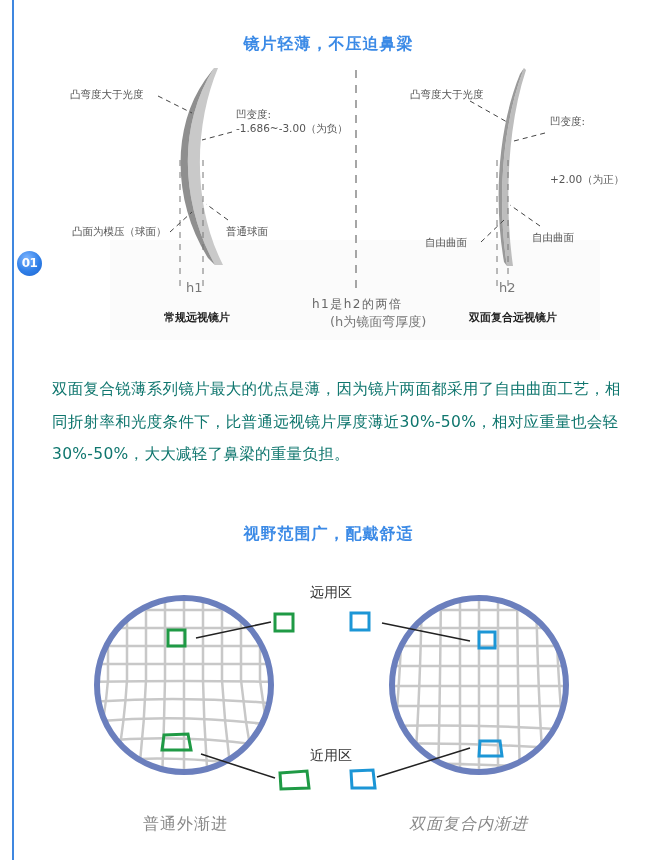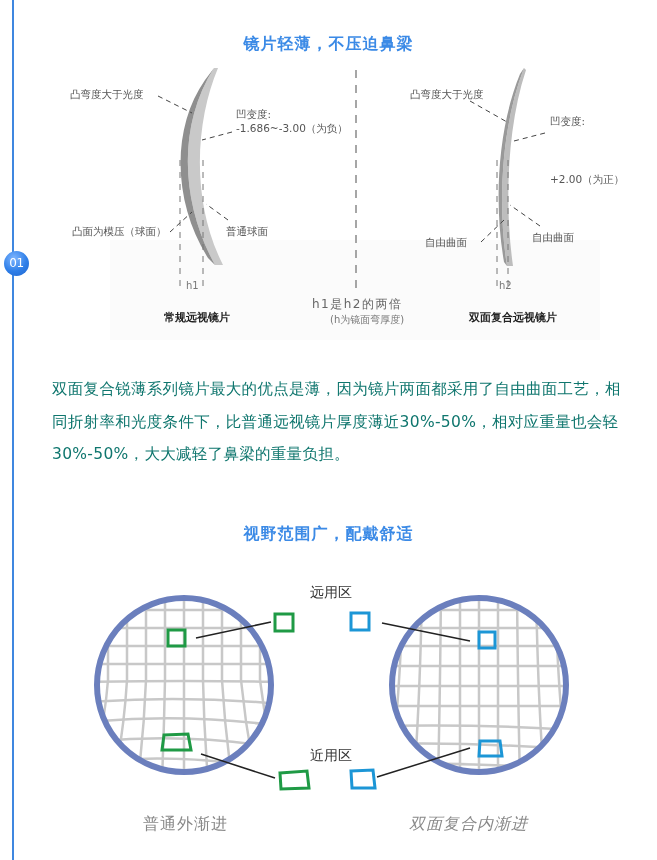--- a/index.html
+++ b/index.html
@@ -1,27 +1,27 @@
 <!DOCTYPE html>
 <html><head>
 <meta charset="utf-8">
 <style>
   html, body { margin:0; padding:0; background:#ffffff; }
   body { width:657px; height:860px; position:relative; overflow:hidden;
          font-family:"DejaVu Sans","Liberation Sans",sans-serif; }
   .timeline-line { position:absolute; left:12px; top:0; width:2px; height:860px; background:#3f87e0; }
-  .step-badge { position:absolute; left:4px; top:251px; width:25px; height:25px; border-radius:50%;
+  .step-badge { position:absolute; left:17px; top:251px; width:25px; height:25px; border-radius:50%;
     background:radial-gradient(circle at 40% 30%, #7fb6ff 0%, #2f7fe8 55%, #1f66cf 100%);
-    color:#fff; font-weight:normal; font-size:12px; line-height:25px; text-align:center;
+    color:#fff; font-weight:bold; font-size:12px; line-height:25px; text-align:center;
     font-family:"DejaVu Sans",sans-serif; letter-spacing:-0.5px; }
   .section-title { position:absolute; left:0; width:657px; text-align:center;
     color:#3b8ae6; font-weight:bold; font-size:16px; letter-spacing:1px; }
   .diagram { position:absolute; }
   .lbl { position:absolute; font-size:10.5px; color:#555; white-space:nowrap; }
-  .lbl-sm { position:absolute; font-size:10px; color:#777; white-space:nowrap; }
+  .lbl-sm { position:absolute; font-size:13px; color:#777; white-space:nowrap; }
   .lbl-bold { position:absolute; font-size:11px; color:#222; font-weight:bold; white-space:nowrap; }
   .lbl-mid { position:absolute; font-size:12px; color:#666; letter-spacing:1.5px; white-space:nowrap; }
   .body-text { position:absolute; left:52px; top:373px; width:600px; font-size:15.5px;
     line-height:32.5px; color:#0f766e; letter-spacing:0.3px; }
   .body-text p { margin:0; white-space:nowrap; }
   .zone-label { position:absolute; font-size:14px; color:#333; white-space:nowrap; }
   .caption { position:absolute; font-size:16px; color:#888; letter-spacing:1px; white-space:nowrap; }
 </style>
 </head>
 <body>

